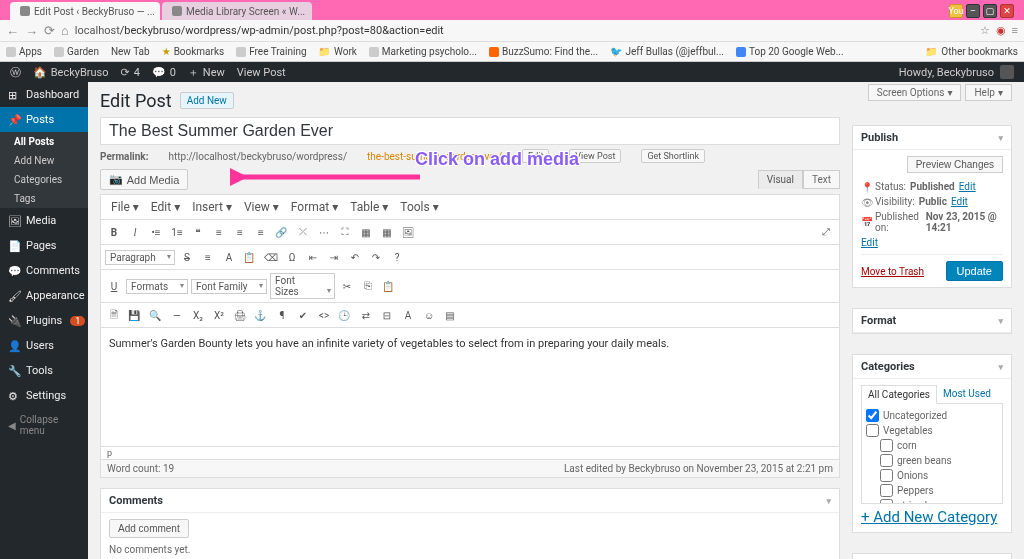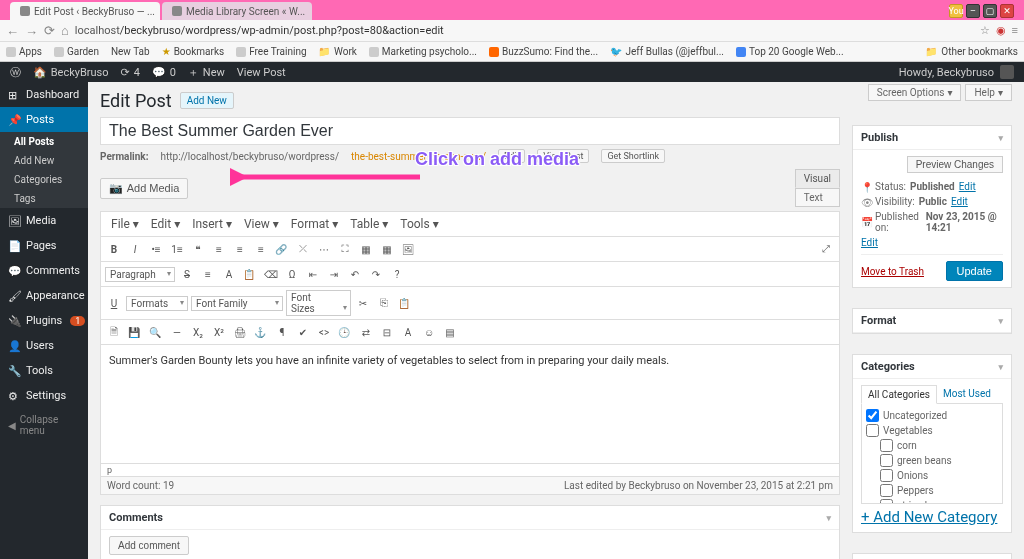--- a/index.html
+++ b/index.html
@@ -38,26 +38,26 @@
   .side-item .badge { background:#d54e21; color:#fff; border-radius:8px; font-size:9px; padding:0 5px; margin-left:2px;}
   .collapse { padding:6px 8px; color:#888; font-size:10px; display:flex; align-items:center; gap:4px;}
   .sicon { width:12px; height:12px; display:inline-block;}
   
   .content { flex:1; background:#f1f1f1; display:flex; padding:8px 12px 0 12px; gap:12px; overflow:hidden;}
   .editor-col { flex:1; display:flex; flex-direction:column; min-width:0;}
   .side-col { width:160px; display:flex; flex-direction:column; gap:10px;}
   h1.page-title { font-size:18px; font-weight:400; color:#23282d; display:flex; align-items:center; gap:8px; margin-bottom:6px;}
   .addnew-pill { background:#e5f5fb; border:1px solid #ccc; color:#0073aa; font-size:10px; padding:2px 6px; border-radius:2px;}
   .title-input { width:100%; font-size:16px; padding:4px 8px; border:1px solid #ddd; background:#fff; color:#32373c;}
-  .permalink-row { font-size:10px; color:#666; padding:4px 0; display:flex; align-items:center; gap:12px; flex-wrap:wrap;}
+  .permalink-row { font-size:10px; color:#666; padding:4px 0; display:flex; align-items:center; gap:20px; flex-wrap:wrap;}
   .permalink-row .slug { color:#d98600;}
   .mini-btn { border:1px solid #ccc; background:#f7f7f7; font-size:9px; padding:1px 5px; border-radius:2px; color:#555;}
   .media-row { display:flex; align-items:center; margin:2px 0 4px 0;}
   .add-media-btn { border:1px solid #ccc; background:#f7f7f7; font-size:11px; padding:3px 8px; display:flex; align-items:center; gap:4px; color:#555; border-radius:2px;}
-  .tab-switch { margin-left:auto; display:flex;flex-direction:column;}
+  .tab-switch { margin-left:auto; display:flex;}
   .tab-switch .t { border:1px solid #ccc; padding:3px 8px; font-size:10px; background:#f7f7f7; color:#666;}
   .tab-switch .t.active { background:#ebebeb; color:#555; border-bottom:1px solid #ebebeb;}
   
   .annot-wrap { position:relative; }
   .arrow-svg { position:absolute; left:130px; top:-4px; pointer-events:none;}
   .annot-text { position:absolute; left:315px; top:-20px; color:#8b5cf6; font-size:18px; font-weight:bold; text-shadow:1px 1px 0 #fff, -1px -1px 0 #fff, 1px -1px 0 #fff, -1px 1px 0 #fff; font-family: Arial, sans-serif;}
   
   .ed-menubar { background:#fff; border:1px solid #ddd; border-bottom:none; padding:3px 6px; font-size:12px; color:#555; display:flex; gap:4px;}
   .ed-menubar .m { padding:2px 4px;}
   .ed-toolbar { background:#fff; border:1px solid #ddd; border-bottom:none; padding:3px 4px; display:flex; gap:3px; align-items:center; flex-wrap:wrap;}
@@ -332,21 +332,21 @@
         <span class="tbtn">↶</span>
         <span class="tbtn">↷</span>
         <span class="tbtn">?</span>
       </div>
 
       <div class="ed-toolbar">
         <span class="tbtn">
             <u>U</u>
           </span>
         <span class="tsel" style="width:62px">Formats</span>
-        <span class="tsel" style="width:92px">Font Family</span>
+        <span class="tsel" style="width:76px">Font Family</span>
         <span class="tsel" style="width:65px">Font Sizes</span>
         <span class="tbtn">✂</span>
         <span class="tbtn">⎘</span>
         <span class="tbtn">📋</span>
       </div>
 
       <div class="ed-toolbar">
         <span class="tbtn">🗎</span>
         <span class="tbtn">💾</span>
         <span class="tbtn">🔍</span>

